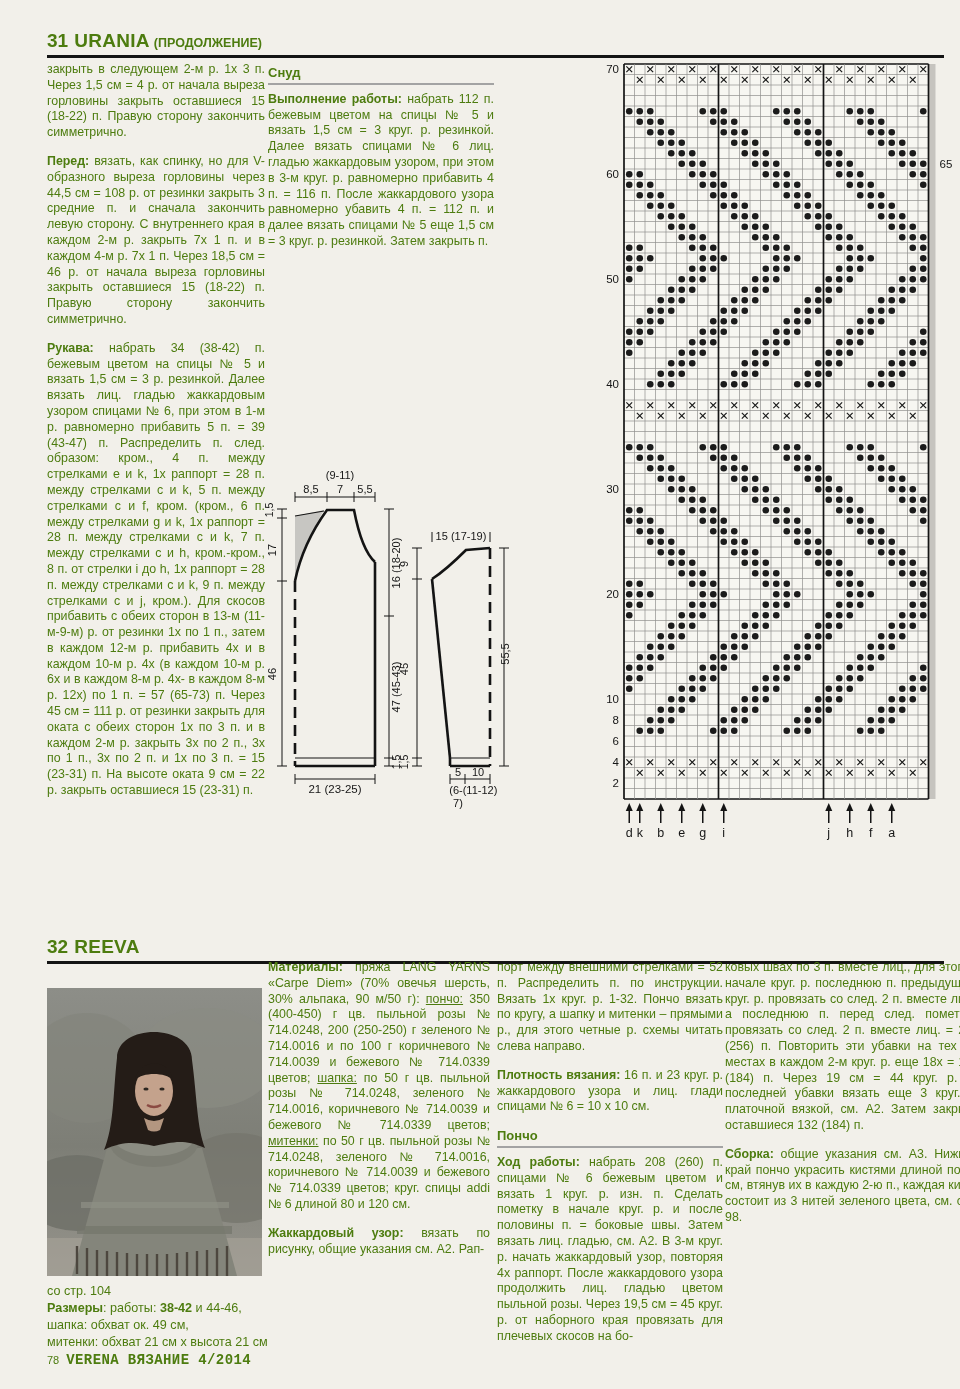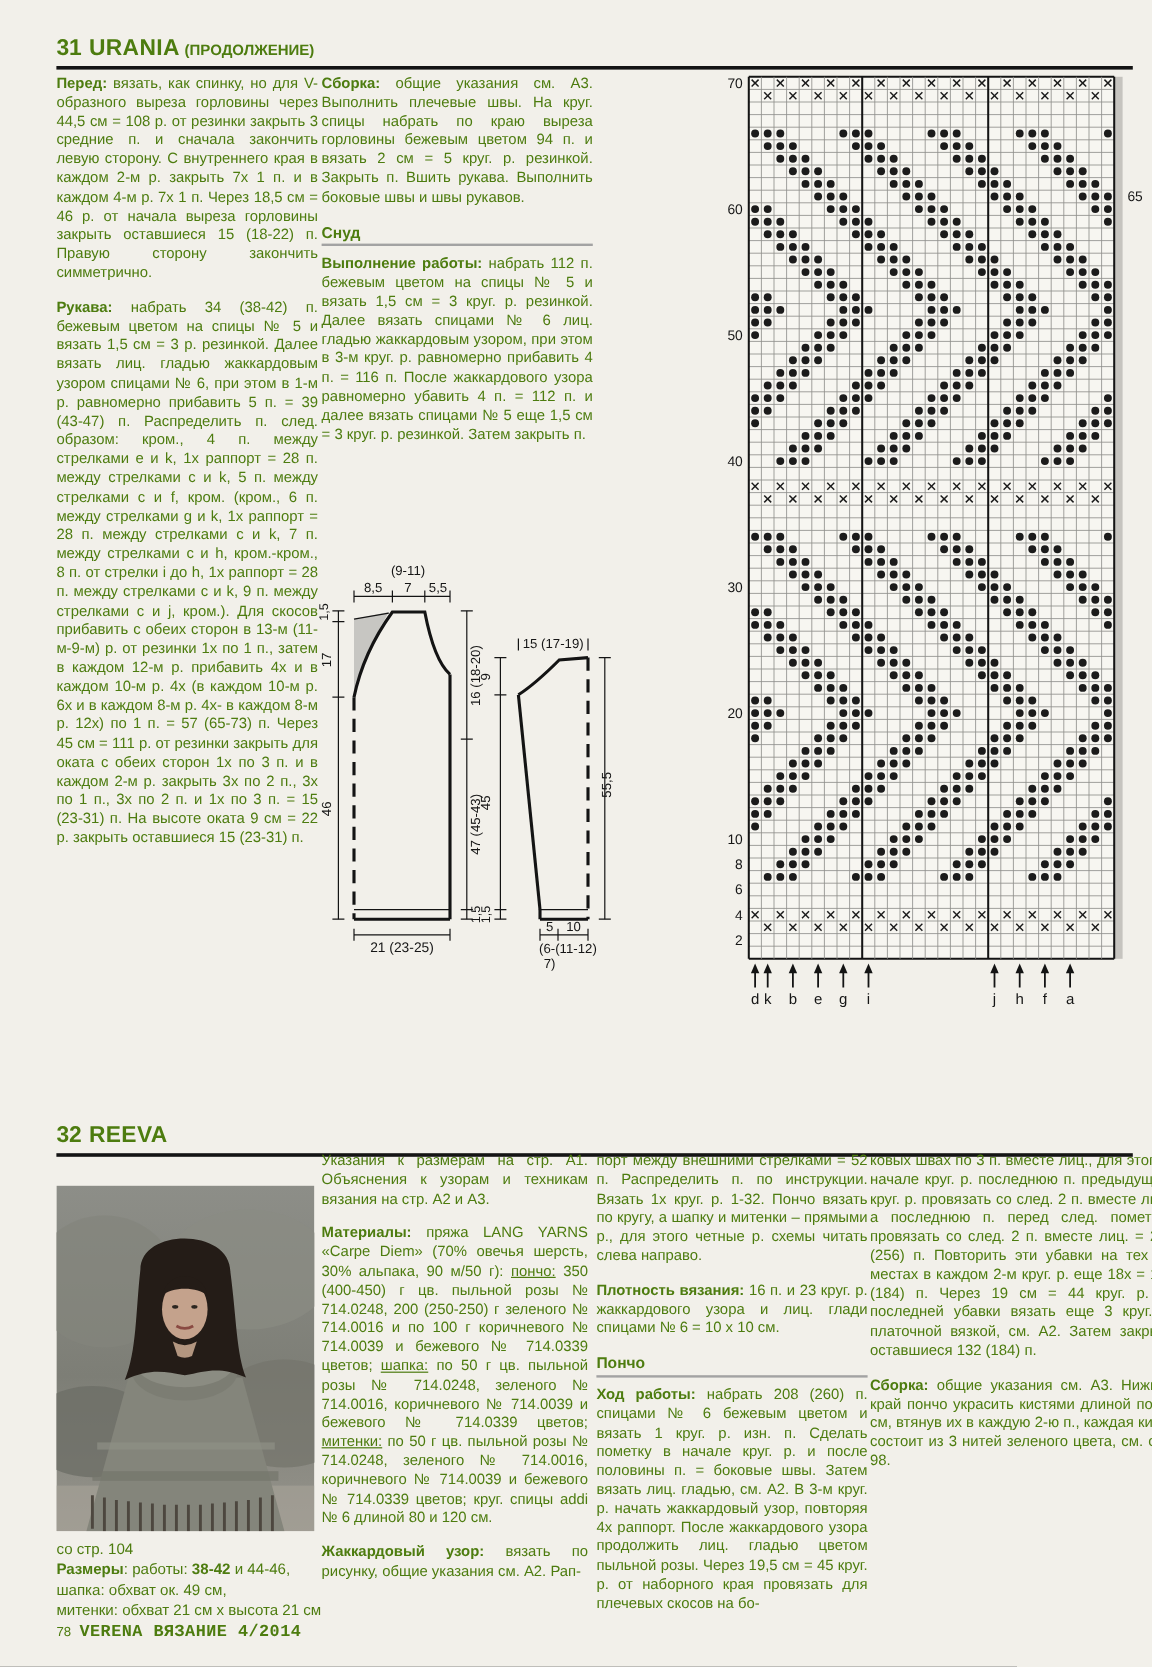--- a/index.html
+++ b/index.html
@@ -32,25 +32,25 @@
 <body>
 
 <div class="page">
 
   <div class="sec-head" style="top:30px;">
     <span class="sec-num">31</span><span class="sec-title">URANIA</span><span class="sec-suffix">(ПРОДОЛЖЕНИЕ)</span>
     <div class="sec-rule"></div>
   </div>
 
   <div class="col" style="left:47px;top:62px;width:218px;">
+      <p><span>закрыть в следующем 2-м р. 1х 3 п. Через 1,5 см = 4 р. от начала выреза горловины закрыть оставшиеся 15 (18-22) п. Правую сторону закончить симметрично.</span></p>
       <p><b>Перед:</b><span> вязать, как спинку, но для V-образного выреза горловины через 44,5 см = 108 р. от резинки закрыть 3 средние п. и сначала закончить левую сторону. С внутреннего края в каждом 2-м р. закрыть 7х 1 п. и в каждом 4-м р. 7х 1 п. Через 18,5 см = 46 р. от начала выреза горловины закрыть оставшиеся 15 (18-22) п. Правую сторону закончить симметрично.</span></p>
       <p><b>Рукава:</b><span> набрать 34 (38-42) п. бежевым цветом на спицы № 5 и вязать 1,5 см = 3 р. резинкой. Далее вязать лиц. гладью жаккардовым узором спицами № 6, при этом в 1-м р. равномерно прибавить 5 п. = 39 (43-47) п. Распределить п. след. образом: кром., 4 п. между стрелками e и k, 1х раппорт = 28 п. между стрелками c и k, 5 п. между стрелками c и f, кром. (кром., 6 п. между стрелками g и k, 1х раппорт = 28 п. между стрелками c и k, 7 п. между стрелками c и h, кром.-кром., 8 п. от стрелки i до h, 1х раппорт = 28 п. между стрелками c и k, 9 п. между стрелками c и j, кром.). Для скосов прибавить с обеих сторон в 13-м (11-м-9-м) р. от резинки 1х по 1 п., затем в каждом 12-м р. прибавить 4х и в каждом 10-м р. 4х (в каждом 10-м р. 6х и в каждом 8-м р. 4х- в каждом 8-м р. 12х) по 1 п. = 57 (65-73) п. Через 45 см = 111 р. от резинки закрыть для оката с обеих сторон 1х по 3 п. и в каждом 2-м р. закрыть 3х по 2 п., 3х по 1 п., 3х по 2 п. и 1х по 3 п. = 15 (23-31) п. На высоте оката 9 см = 22 р. закрыть оставшиеся 15 (23-31) п.</span></p>
     </div>
   <div class="col" style="left:268px;top:62px;width:226px;">
-      <p><b>Сборка:</b><span> общие указания см. А3. Выполнить плечевые швы. На круг. спицы набрать по краю выреза горловины бежевым цветом 94 п. и вязать 2 см = 5 круг. р. резинкой. Закрыть п. Вшить рукава. Выполнить боковые швы и швы рукавов.</span></p>
       <div class="subhead">Снуд</div>
       <p><b>Выполнение работы:</b><span> набрать 112 п. бежевым цветом на спицы № 5 и вязать 1,5 см = 3 круг. р. резинкой. Далее вязать спицами № 6 лиц. гладью жаккардовым узором, при этом в 3-м круг. р. равномерно прибавить 4 п. = 116 п. После жаккардового узора равномерно убавить 4 п. = 112 п. и далее вязать спицами № 5 еще 1,5 см = 3 круг. р. резинкой. Затем закрыть п.</span></p>
     </div>
 
 
   <svg style="position:absolute;left:262px;top:466px;" width="250" height="360" viewBox="0 0 250 360">
 
     <g>
       <path d="M33,115 L33,50 L62,44 C52,62 39,86 33,115 Z" fill="#c7c6c2" stroke="none"></path>
       <path d="M33,115 C39,86 52,62 65,44 L92,44 C97,70 104,88 113,96" fill="none" stroke="#141414" stroke-width="2.6"></path>
@@ -1188,21 +1188,20 @@
   </svg>
 
   <div class="caption" style="left:47px;top:1283px;width:230px;">
       <p><span>со стр. 104</span></p>
       <p><b>Размеры</b><span>: работы: </span><b>38-42</b><span> и 44-46,</span></p>
       <p><span>шапка: обхват ок. 49 см,</span></p>
       <p><span>митенки: обхват 21 см х высота 21 см</span></p>
     </div>
 
   <div class="col" style="left:268px;top:960px;width:222px;">
-      <p><span>Указания к размерам на стр. А1. Объяснения к узорам и техникам вязания на стр. А2 и А3.</span></p>
       <p><b>Материалы:</b><span> пряжа LANG YARNS «Carpe Diem» (70% овечья шерсть, 30% альпака, 90 м/50 г): </span><u>пончо:</u><span> 350 (400-450) г цв. пыльной розы № 714.0248, 200 (250-250) г зеленого № 714.0016 и по 100 г коричневого № 714.0039 и бежевого № 714.0339 цветов; </span><u>шапка:</u><span> по 50 г цв. пыльной розы № 714.0248, зеленого № 714.0016, коричневого № 714.0039 и бежевого № 714.0339 цветов; </span><u>митенки:</u><span> по 50 г цв. пыльной розы № 714.0248, зеленого № 714.0016, коричневого № 714.0039 и бежевого № 714.0339 цветов; круг. спицы addi № 6 длиной 80 и 120 см.</span></p>
       <p><b>Жаккардовый узор:</b><span> вязать по рисунку, общие указания см. А2. Рап-</span></p>
     </div>
   <div class="col" style="left:497px;top:960px;width:226px;">
       <p><span>порт между внешними стрелками = 52 п. Распределить п. по инструкции. Вязать 1х круг. р. 1-32. Пончо вязать по кругу, а шапку и митенки – прямыми р., для этого четные р. схемы читать слева направо.</span></p>
       <p><b>Плотность вязания:</b><span> 16 п. и 23 круг. р. жаккардового узора и лиц. глади спицами № 6 = 10 х 10 см.</span></p>
       <div class="subhead">Пончо</div>
       <p><b>Ход работы:</b><span> набрать 208 (260) п. спицами № 6 бежевым цветом и вязать 1 круг. р. изн. п. Сделать пометку в начале круг. р. и после половины п. = боковые швы. Затем вязать лиц. гладью, см. А2. В 3-м круг. р. начать жаккардовый узор, повторяя 4х раппорт. После жаккардового узора продолжить лиц. гладью цветом пыльной розы. Через 19,5 см = 45 круг. р. от наборного края провязать для плечевых скосов на бо-</span></p>
     </div>
   <div class="col" style="left:725px;top:960px;width:254px;">

